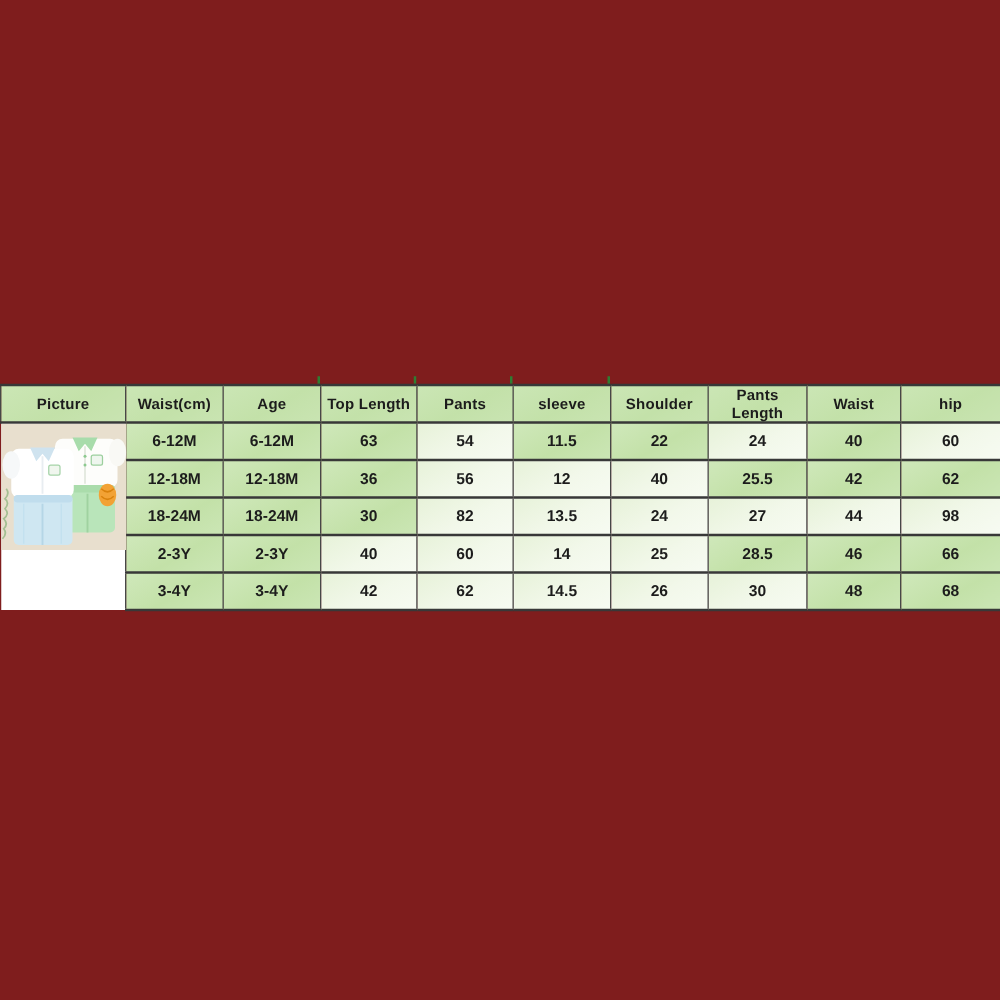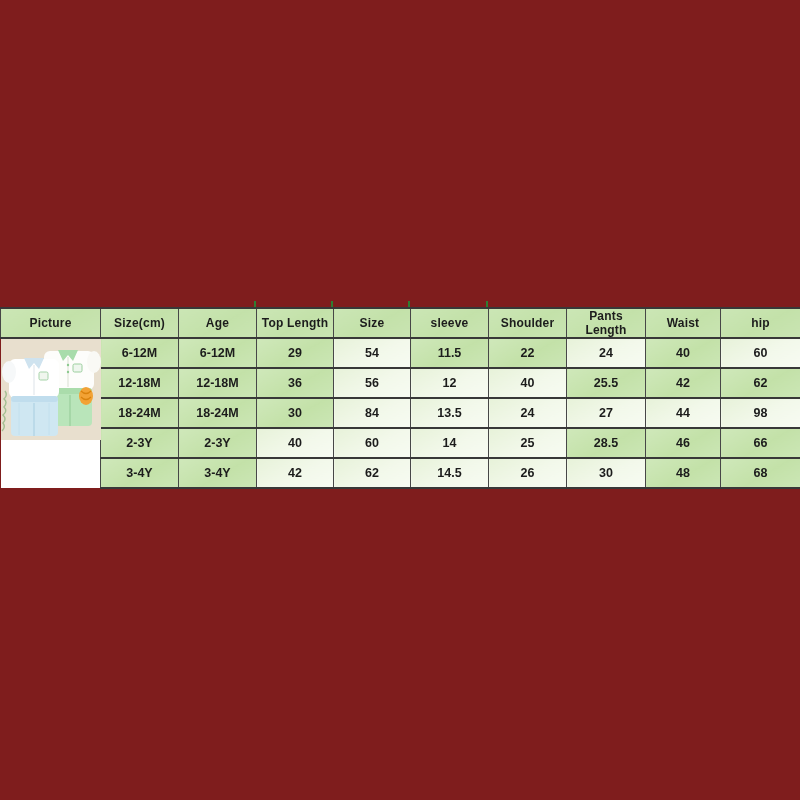--- a/index.html
+++ b/index.html
@@ -70,24 +70,24 @@
         <col>
         <col>
         <col>
         <col>
         <col>
         <col>
     </colgroup>
     <thead>
       <tr>
         <th>Picture</th>
-        <th>Size(cm)</th>
+        <th>Waist(cm)</th>
         <th>Age</th>
         <th>Top Length</th>
-        <th>Size</th>
+        <th>Pants</th>
         <th>sleeve</th>
         <th>Shoulder</th>
         <th>Pants Length</th>
         <th>Waist</th>
         <th>hip</th>
       </tr>
     </thead>
     <tbody>
         <tr>
           <td class="picture-cell" rowspan="5">
@@ -127,21 +127,21 @@
       </g>
 
       <g>
         <ellipse cx="85" cy="57" rx="7" ry="9" fill="#f2a235"></ellipse>
         <path d="M80,52 q5,5 10,0 M80,58 q5,5 10,0" stroke="#d9820d" stroke-width="1.2" fill="none"></path>
       </g>
     </svg>
   </td>
           <td class="g">6-12M</td>
           <td class="g">6-12M</td>
-          <td class="g">29</td>
+          <td class="g">63</td>
           <td class="l">54</td>
           <td class="g">11.5</td>
           <td class="g">22</td>
           <td class="l">24</td>
           <td class="g">40</td>
           <td class="l">60</td>
         </tr>
         <tr>
           <td class="g">12-18M</td>
           <td class="g">12-18M</td>
@@ -150,21 +150,21 @@
           <td class="l">12</td>
           <td class="l">40</td>
           <td class="g">25.5</td>
           <td class="g">42</td>
           <td class="g">62</td>
         </tr>
         <tr>
           <td class="g">18-24M</td>
           <td class="g">18-24M</td>
           <td class="g">30</td>
-          <td class="l">84</td>
+          <td class="l">82</td>
           <td class="l">13.5</td>
           <td class="l">24</td>
           <td class="l">27</td>
           <td class="l">44</td>
           <td class="l">98</td>
         </tr>
         <tr>
           <td class="g">2-3Y</td>
           <td class="g">2-3Y</td>
           <td class="l">40</td>

